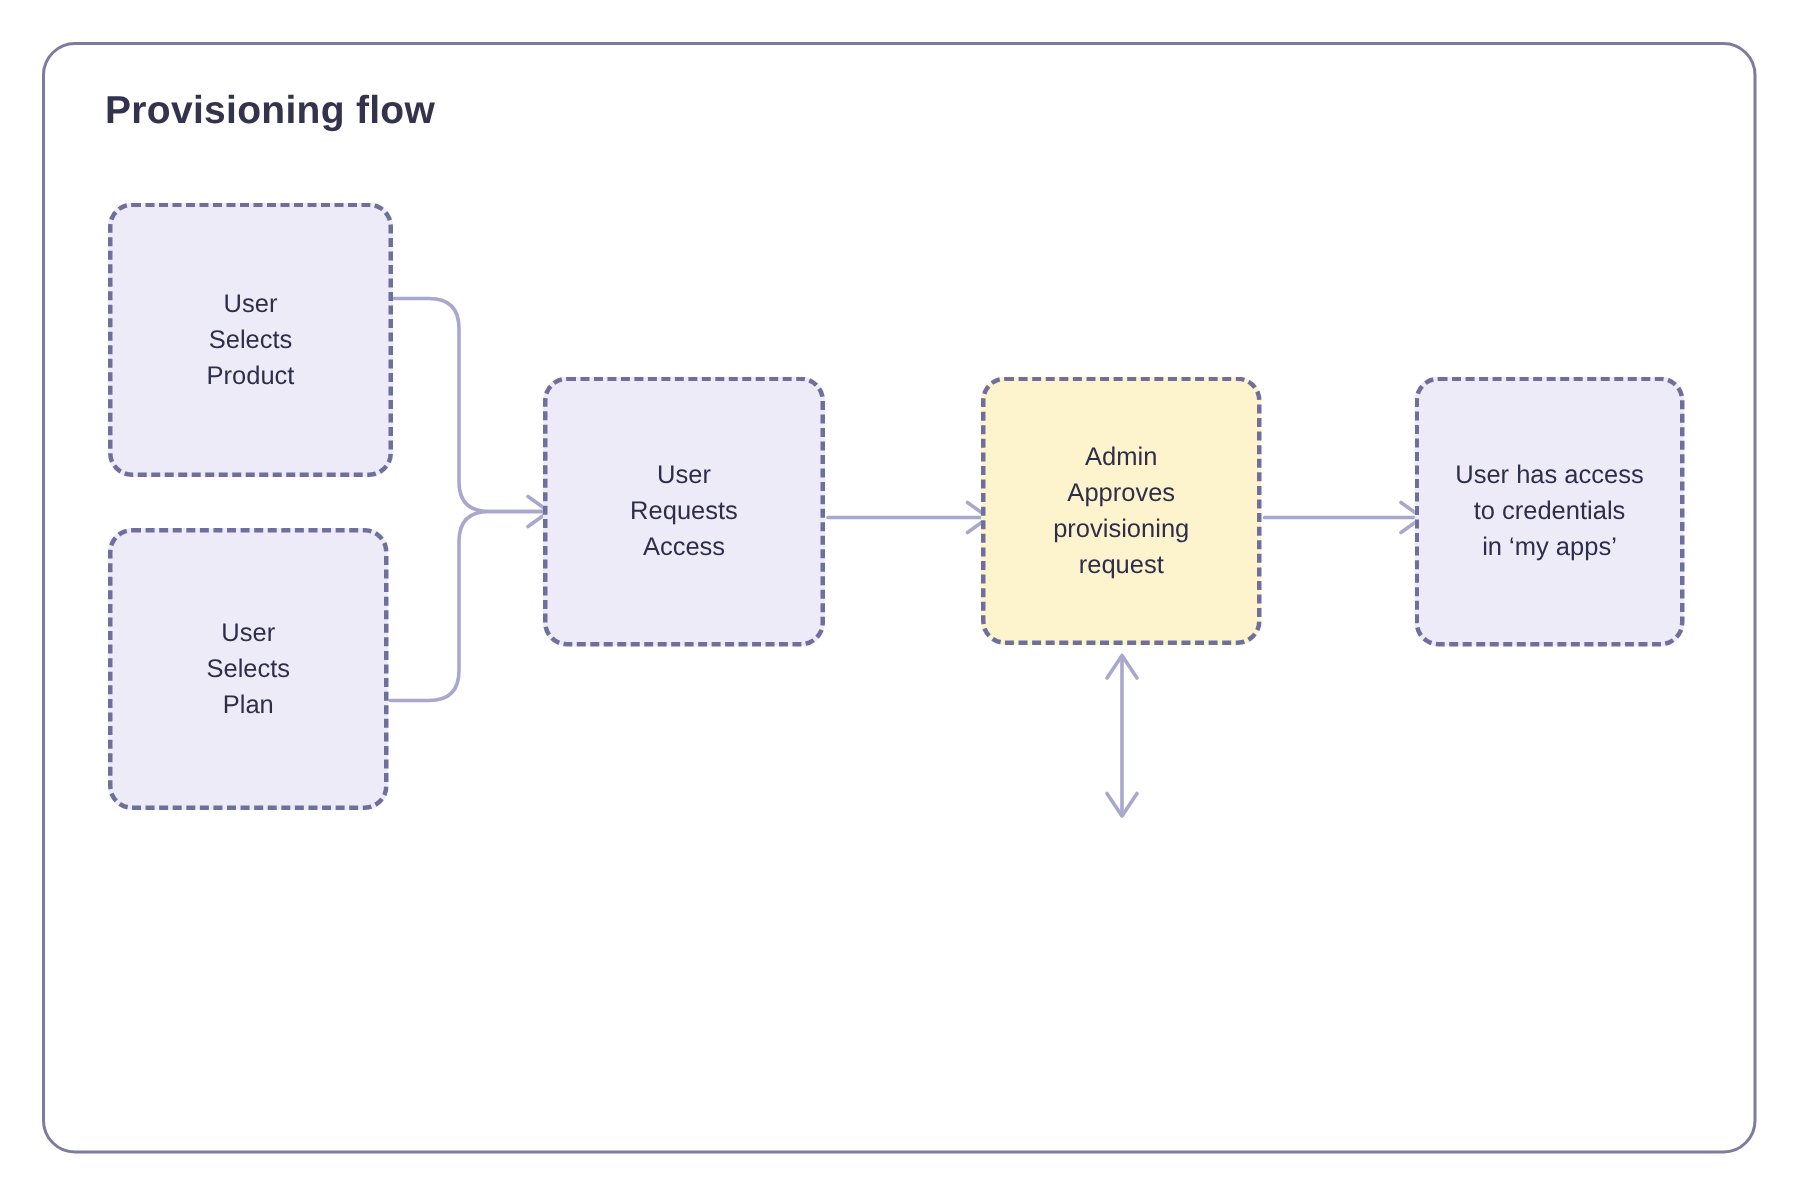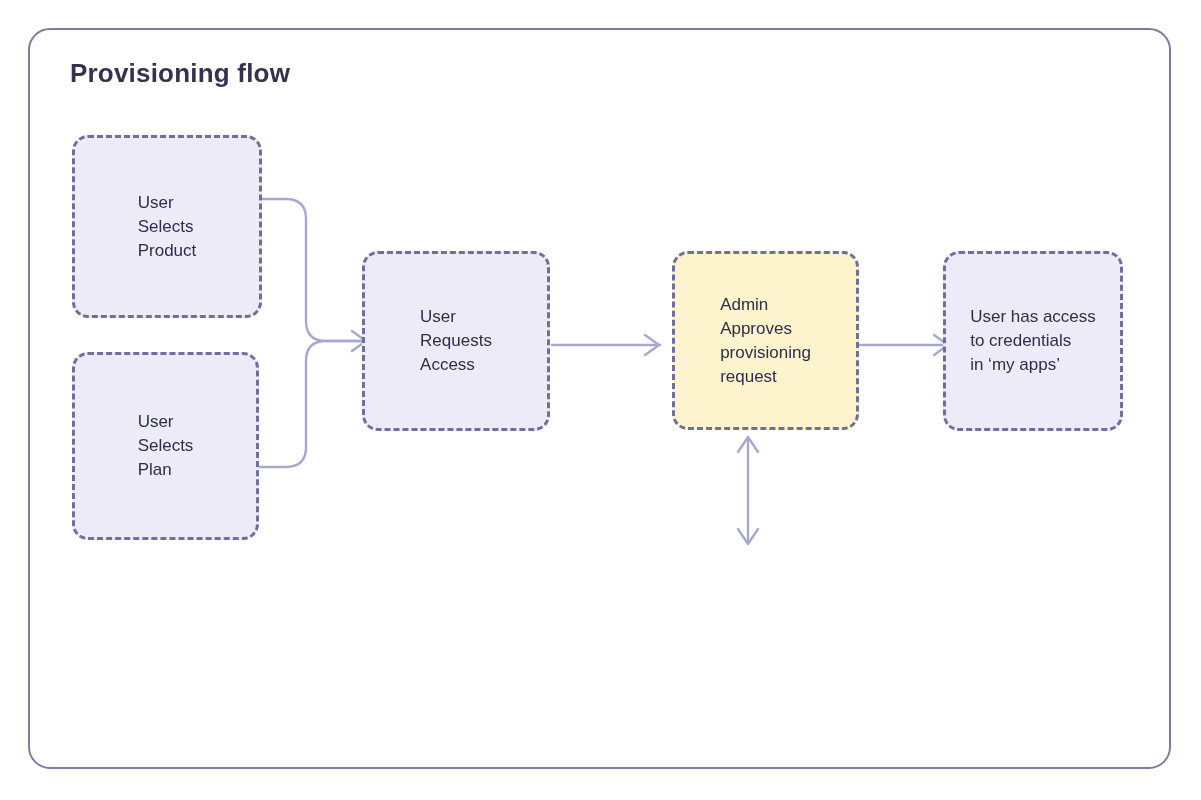--- a/index.html
+++ b/index.html
@@ -58,29 +58,29 @@
 
   
   .node {
     position: absolute;
     box-sizing: border-box;
     border: 3px dashed #6f6f9c;
     border-radius: 16px;
     display: flex;
     align-items: center;
     justify-content: center;
-    text-align: left;
+    text-align: center;
     color: #2e2e4a;
     font-size: 17px;
     line-height: 24px;
     padding: 6px 10px;
     white-space: pre-line;
   }
   .node.lavender { background: #ecebf7; }
-  .node.yellow   { background: #fdf4cd; margin-left: 18px; }
+  .node.yellow   { background: #fdf4cd; }
   .node.teal     { background: #d3ecec; }
 
   .node-label {
     display: block;
     white-space: pre-line;
   }
 
   
   #node-user-selects-product { left: 72px;  top: 135px; width: 190px; height: 183px; }
   #node-user-selects-plan    { left: 72px;  top: 352px; width: 187px; height: 188px; }

